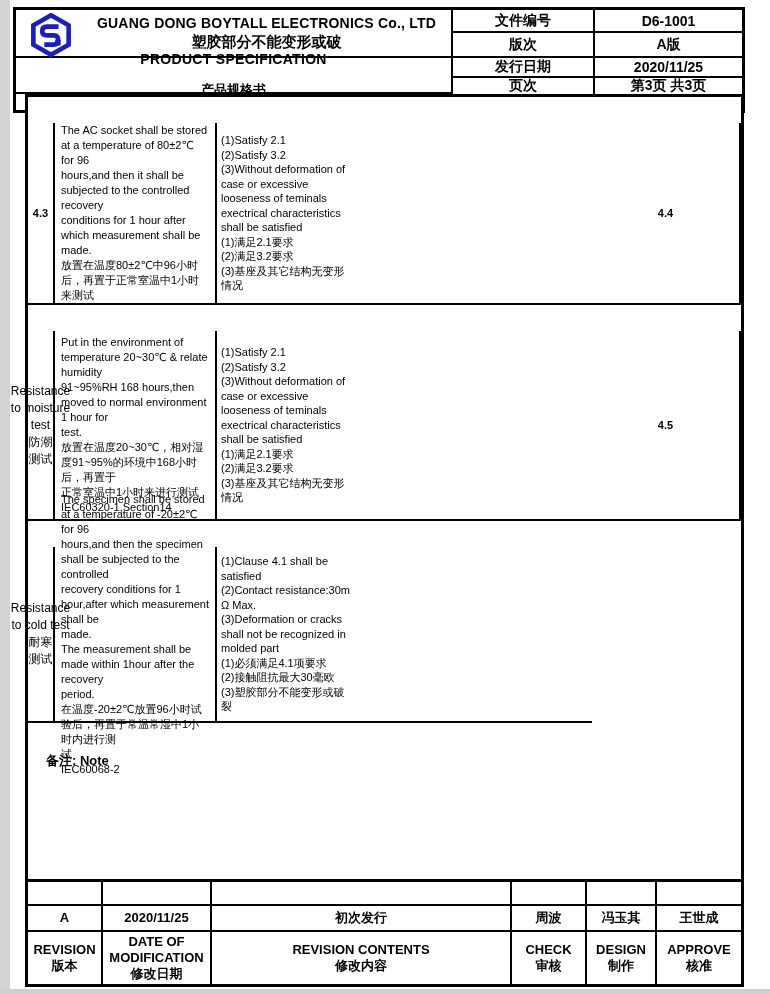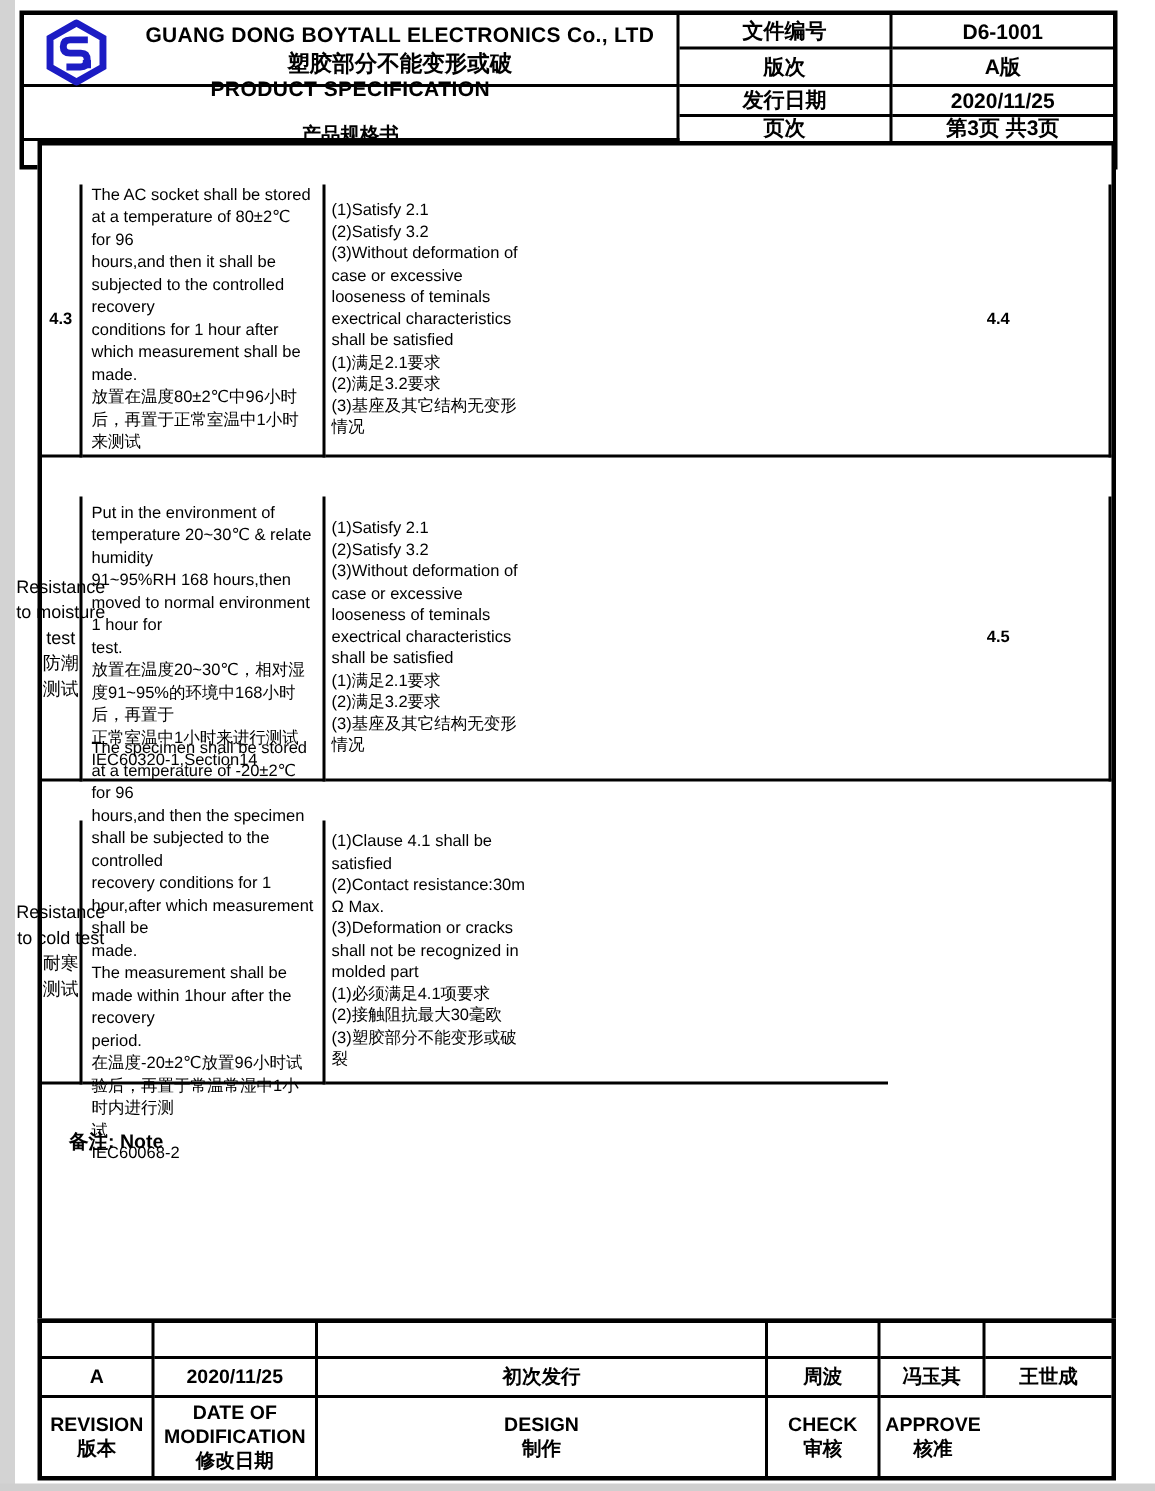--- a/index.html
+++ b/index.html
@@ -211,20 +211,22 @@
     <div class="r-cell">初次发行</div>
     <div class="r-cell">周波</div>
     <div class="r-cell">冯玉其</div>
     <div class="r-cell last-col">王世成</div>
 
     <div class="r-cell last-row">REVISION
 版本</div>
     <div class="r-cell last-row">DATE OF
 MODIFICATION
 修改日期</div>
+    <div class="r-cell last-row">REVISION CONTENTS
+修改内容</div>
+    <div class="r-cell last-row">CHECK
+审核</div>
     <div class="r-cell last-row">DESIGN
 制作</div>
-    <div class="r-cell last-row">CHECK
-审核</div>
     <div class="r-cell last-col last-row">APPROVE
 核准</div>
   </div>
 </div>
 
 </body></html>

